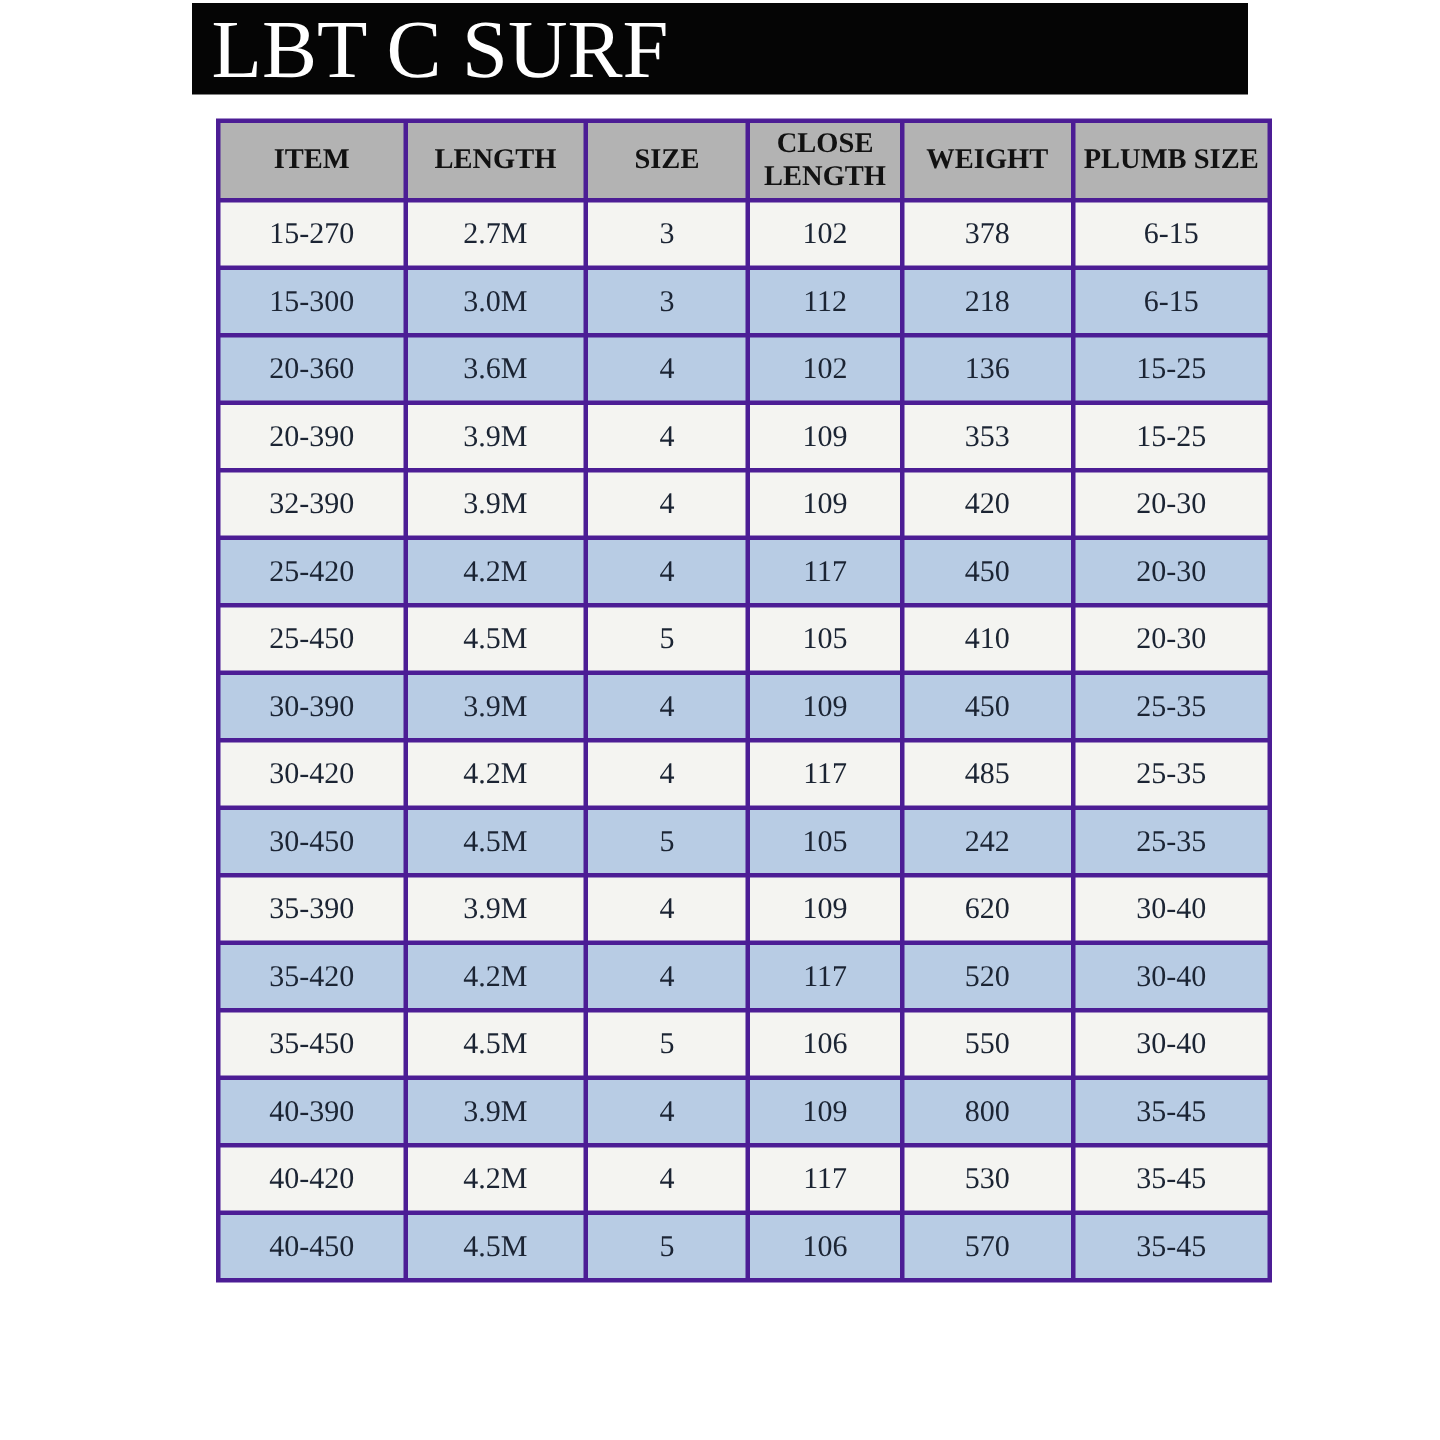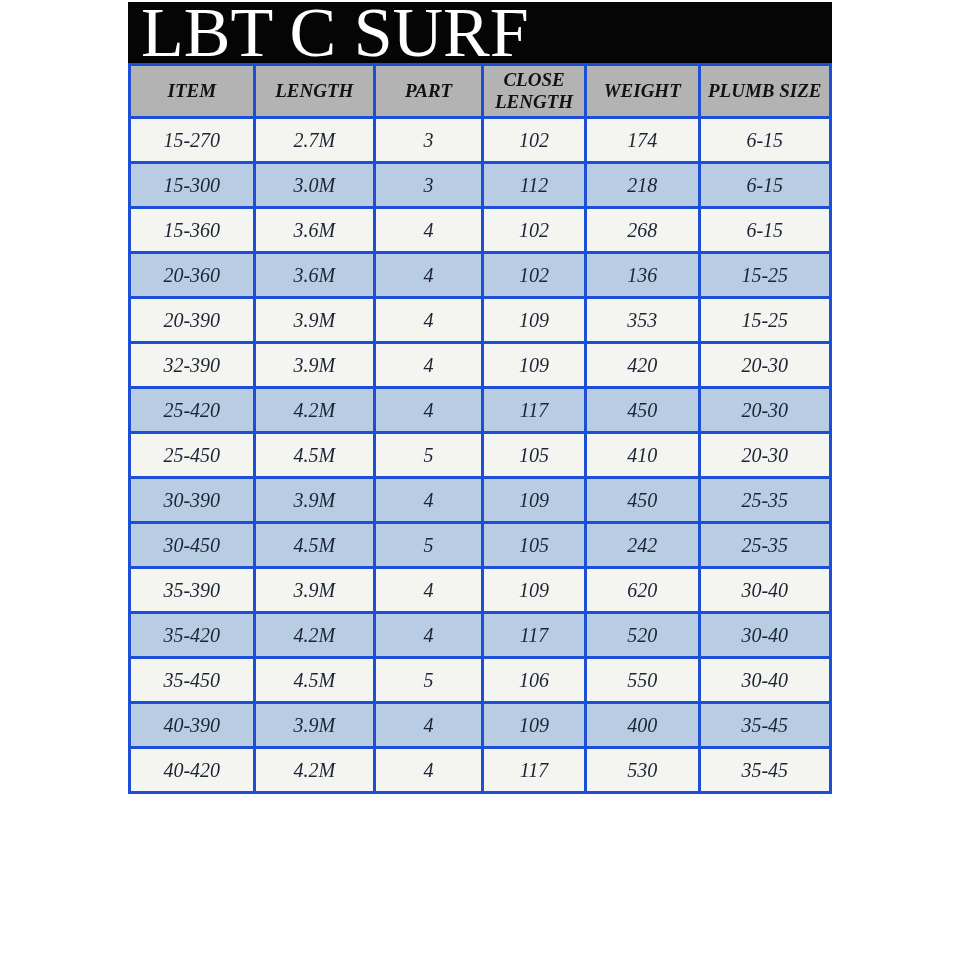--- a/index.html
+++ b/index.html
@@ -23,35 +23,34 @@
     position: absolute;
     left: 128px;
     top: 2px;
     width: 704px;
   }
   .title-bar {
     background: var(--title-bg, #050505);
     color: var(--title-fg, #ffffff);
     height: 61px;
     line-height: 61px;
-    font-size: 70px;
+    font-size: 55px;
     padding-left: 13px;
     box-sizing: border-box;
     white-space: nowrap;
     overflow: hidden;
     font-family: "Liberation Serif", serif;
   }
   table.spec {
     width: 704px;
     border-collapse: separate;
     border-spacing: 3px;
     table-layout: fixed;
-    margin: 0;
-    background: #1d4ed8;
-    font-style: italic;
+    margin: 16px;
+    background: #4c1d95;
   }
   table.spec th {
     background: var(--header-bg, #b3b3b3);
     color: #121212;
     font-weight: bold;
     font-size: 19px;
     line-height: 1.15;
     height: 50px;
     text-align: center;
     vertical-align: middle;
@@ -92,51 +91,43 @@
         <col class="c-length">
         <col class="c-part">
         <col class="c-close">
         <col class="c-weight">
         <col class="c-plumb">
       </colgroup>
       <thead>
         <tr>
           <th>ITEM</th>
           <th>LENGTH</th>
-          <th>PART</th>
+          <th>SIZE</th>
           <th>CLOSE LENGTH</th>
           <th>WEIGHT</th>
           <th>PLUMB SIZE</th>
         </tr>
       </thead>
       <tbody>
           <tr>
             <td>15-270</td>
             <td>2.7M</td>
             <td>3</td>
             <td>102</td>
-            <td>174</td>
+            <td>378</td>
             <td>6-15</td>
           </tr>
           <tr class="alt">
             <td>15-300</td>
             <td>3.0M</td>
             <td>3</td>
             <td>112</td>
             <td>218</td>
             <td>6-15</td>
           </tr>
-          <tr>
-            <td>15-360</td>
-            <td>3.6M</td>
-            <td>4</td>
-            <td>102</td>
-            <td>268</td>
-            <td>6-15</td>
-          </tr>
           <tr class="alt">
             <td>20-360</td>
             <td>3.6M</td>
             <td>4</td>
             <td>102</td>
             <td>136</td>
             <td>15-25</td>
           </tr>
           <tr>
             <td>20-390</td>
@@ -171,20 +162,28 @@
             <td>20-30</td>
           </tr>
           <tr class="alt">
             <td>30-390</td>
             <td>3.9M</td>
             <td>4</td>
             <td>109</td>
             <td>450</td>
             <td>25-35</td>
           </tr>
+          <tr>
+            <td>30-420</td>
+            <td>4.2M</td>
+            <td>4</td>
+            <td>117</td>
+            <td>485</td>
+            <td>25-35</td>
+          </tr>
           <tr class="alt">
             <td>30-450</td>
             <td>4.5M</td>
             <td>5</td>
             <td>105</td>
             <td>242</td>
             <td>25-35</td>
           </tr>
           <tr>
             <td>35-390</td>
@@ -208,28 +207,36 @@
             <td>5</td>
             <td>106</td>
             <td>550</td>
             <td>30-40</td>
           </tr>
           <tr class="alt">
             <td>40-390</td>
             <td>3.9M</td>
             <td>4</td>
             <td>109</td>
-            <td>400</td>
+            <td>800</td>
             <td>35-45</td>
           </tr>
           <tr>
             <td>40-420</td>
             <td>4.2M</td>
             <td>4</td>
             <td>117</td>
             <td>530</td>
             <td>35-45</td>
           </tr>
+          <tr class="alt">
+            <td>40-450</td>
+            <td>4.5M</td>
+            <td>5</td>
+            <td>106</td>
+            <td>570</td>
+            <td>35-45</td>
+          </tr>
         </tbody>
     </table>
 
   </div>
 </div>
 
 </body></html>

